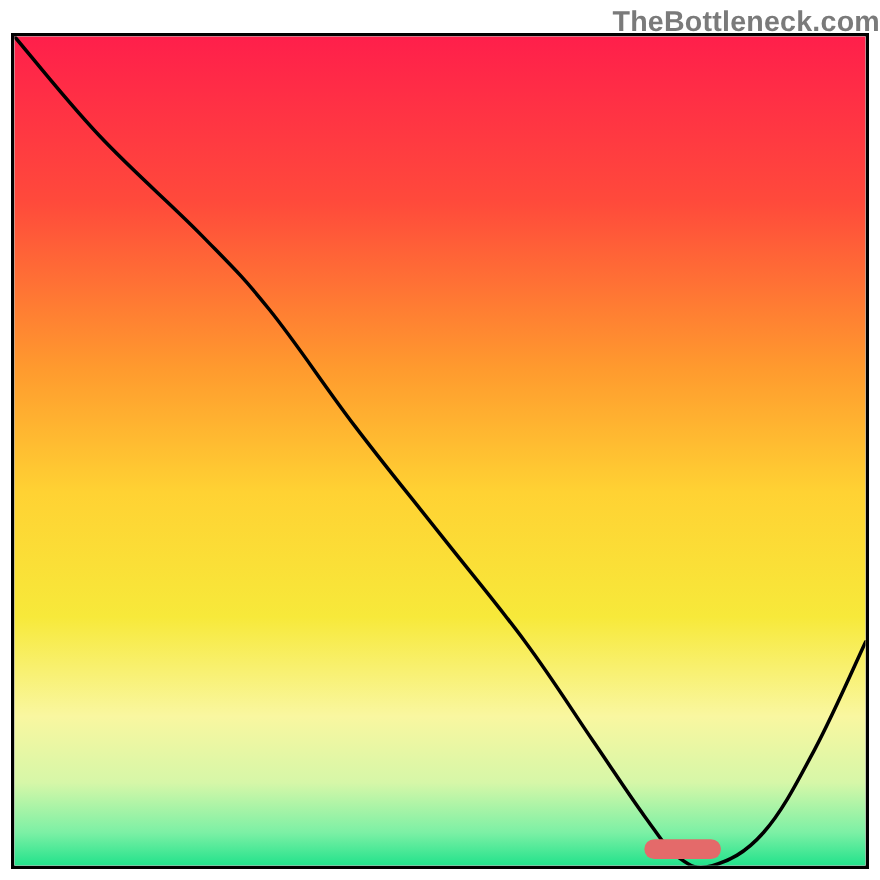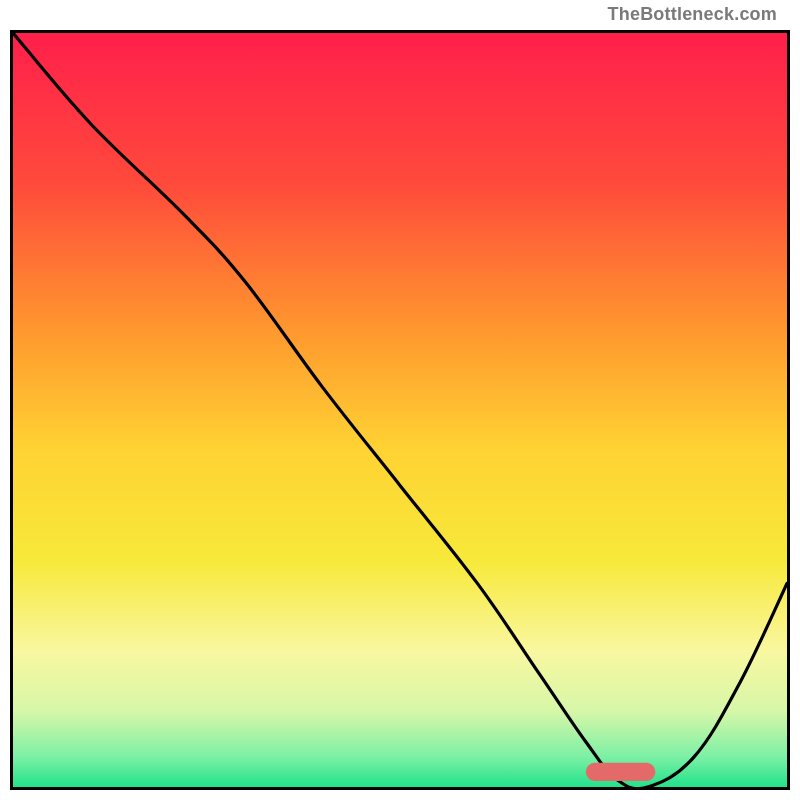--- a/index.html
+++ b/index.html
@@ -17,22 +17,22 @@
     top: 30px;
     width: 780px;
     height: 760px;
     box-sizing: border-box;
     border: 3px solid #000;
     overflow: hidden;
   }
   .watermark {
     position: absolute;
     top: 4px;
-    right: 23px;
-    font-size: 18px;
+    right: 0;
+    font-size: 26px;
     font-weight: bold;
     color: #7a7a7a;
     letter-spacing: 0.2px;
   }
   svg { display: block; }
 </style>
 </head>
 <body>
 
 <div class="watermark">TheBottleneck.com</div>

